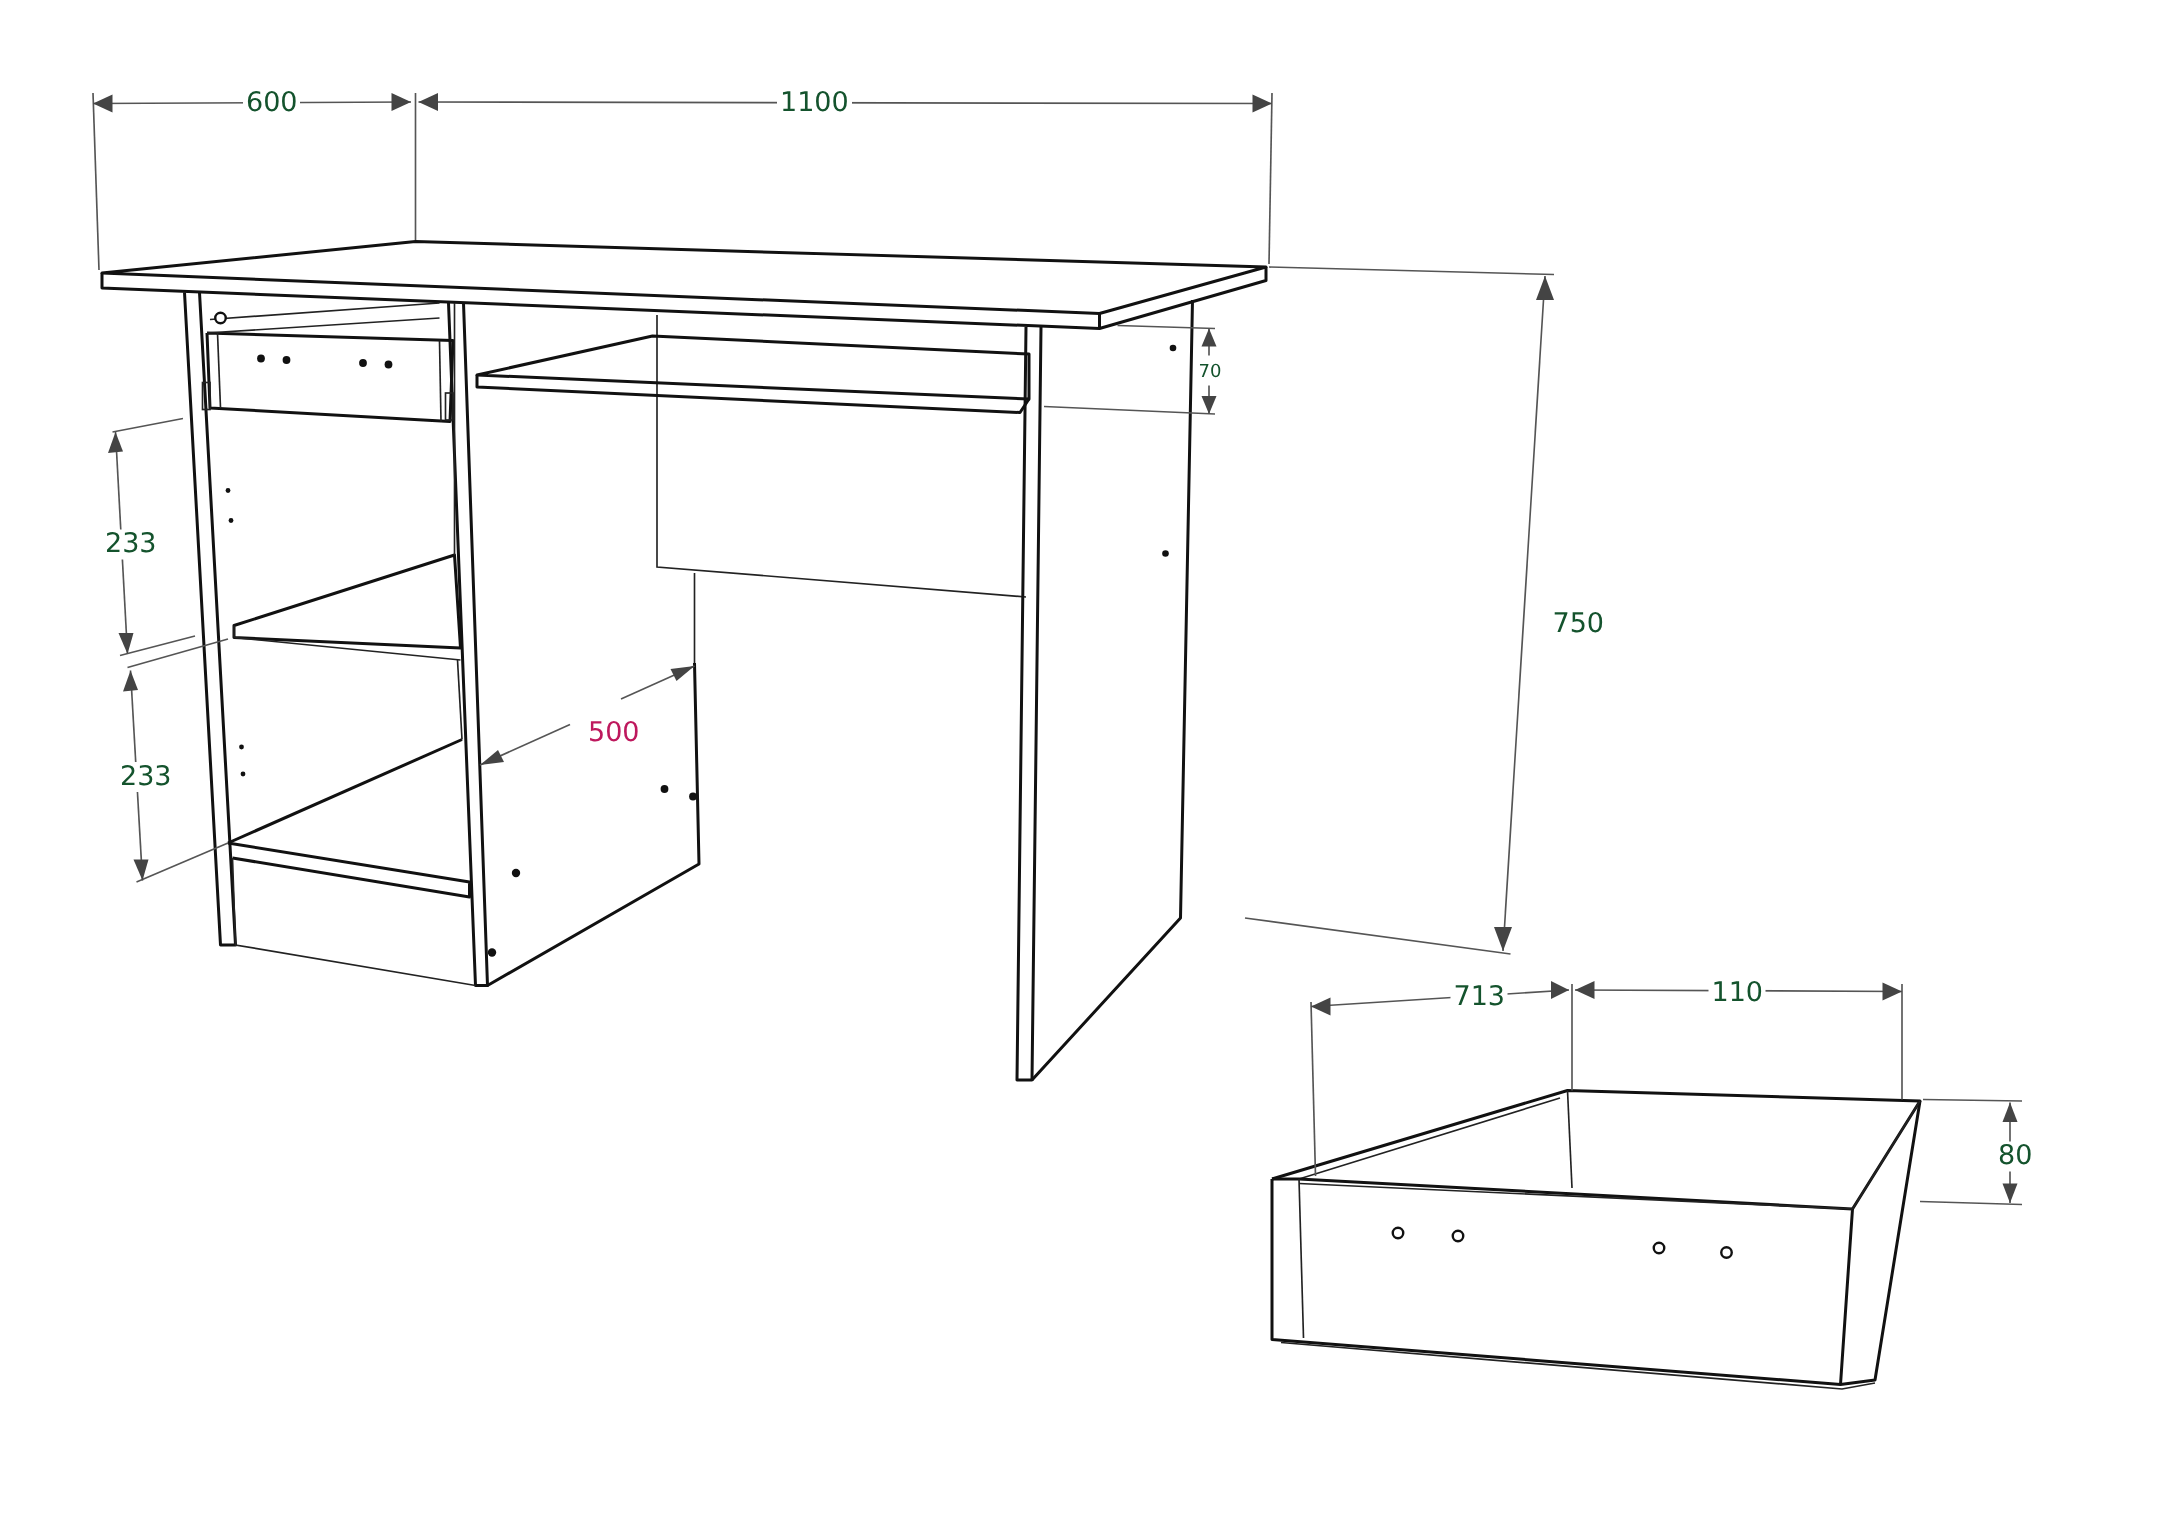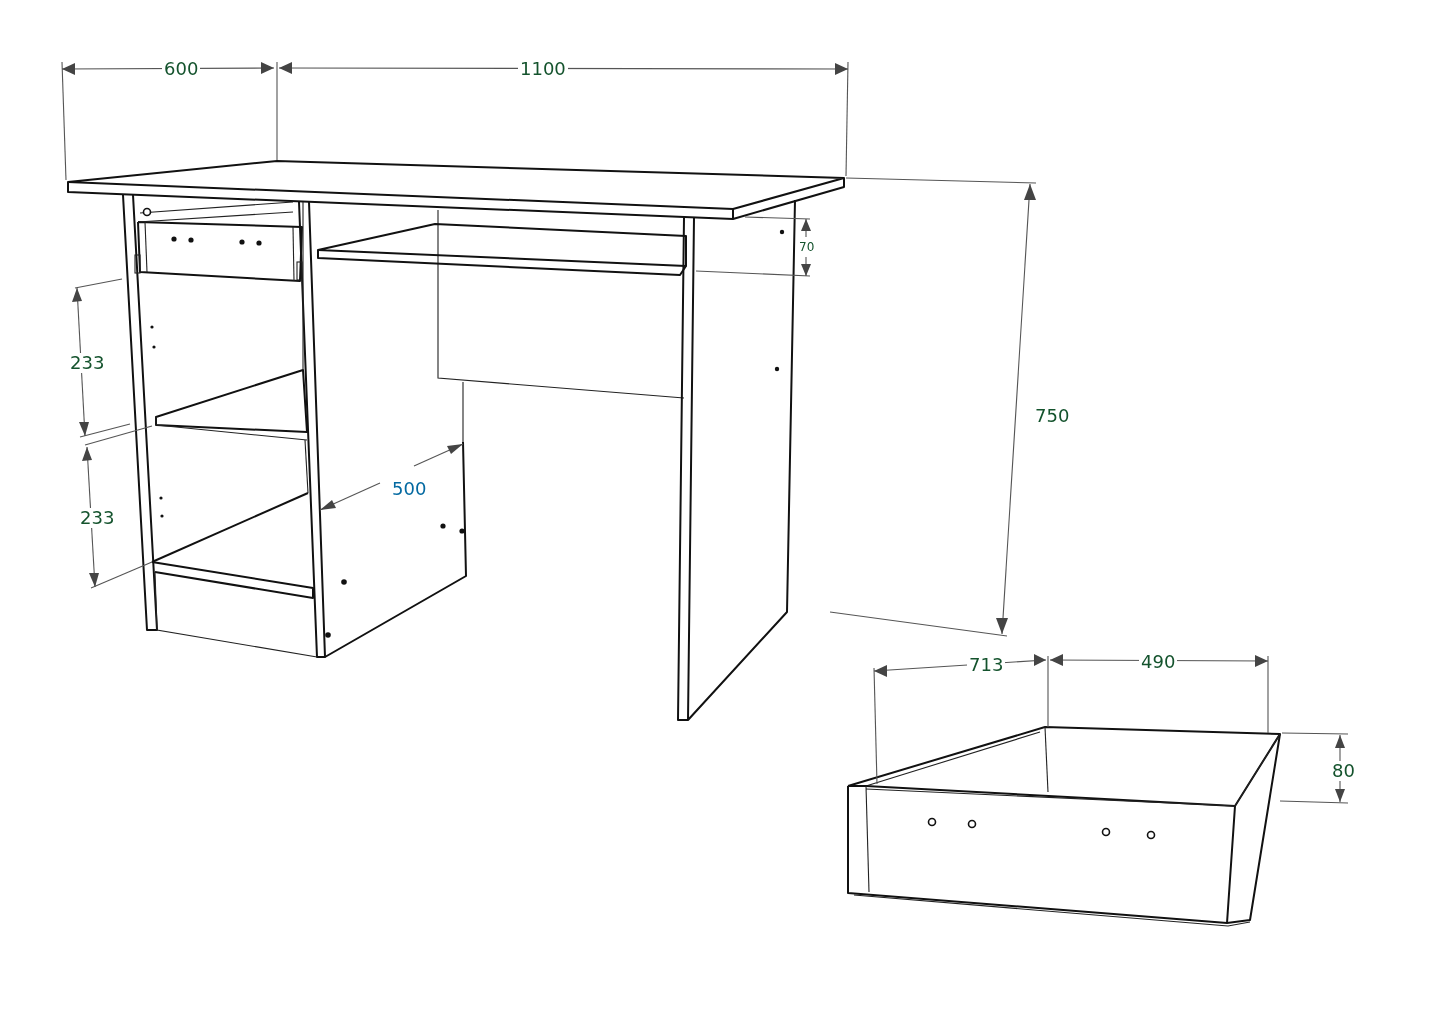--- a/index.html
+++ b/index.html
@@ -166,16 +166,16 @@
     <polygon class="arrow" points="1340,802 1335,789 1345,789"></polygon>
   </g>
 </svg>
 
 <span class="label" style="left:162px;top:59px;">600</span>
 <span class="label" style="left:518px;top:59px;">1100</span>
 <span class="label" style="left:797px;top:237px;font-size:12px;">70</span>
 <span class="label" style="left:1000px;top:406px;margin-left:33px;">750</span>
 <span class="label" style="left:68px;top:353px;">233</span>
 <span class="label" style="left:78px;top:508px;">233</span>
-<span class="label" style="left:390px;top:479px;color:#0369a1;">500</span>
+<span class="label" style="left:390px;top:479px;color:#be185d;">500</span>
 <span class="label" style="left:967px;top:655px;">713</span>
-<span class="label" style="left:1139px;top:652px;">490</span>
+<span class="label" style="left:1139px;top:652px;">110</span>
 <span class="label" style="left:1330px;top:761px;">80</span>
 
 </body></html>

